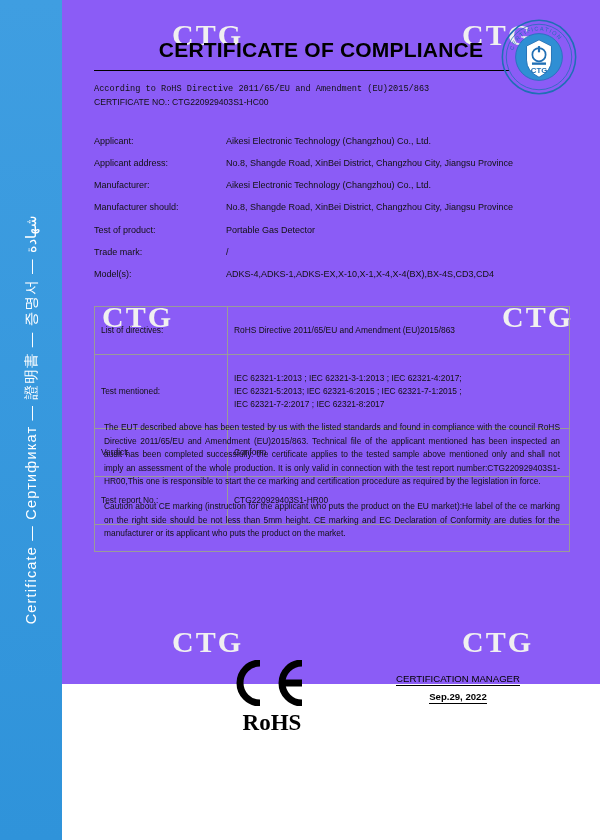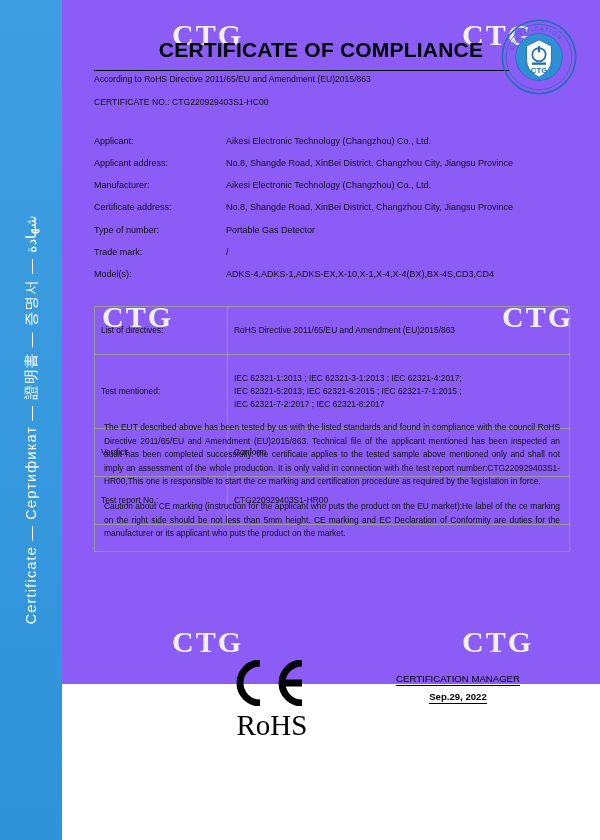--- a/index.html
+++ b/index.html
@@ -91,21 +91,21 @@
     top: 70px;
     border-bottom: 1.6px solid #000;
   }
 
   .subline {
     position: absolute;
     left: 32px;
     font-size: 8.6px;
     color: #111;
   }
-  .subline.l1 { top: 74px; }
+  .subline.l1 { top: 84px; font-family: Liberation Mono, monospace; }
   .subline.l2 { top: 97px; }
 
   
   .infotable {
     position: absolute;
     left: 32px;
     top: 130px;
     width: 476px;
     border-collapse: collapse;
     font-size: 9px;
@@ -159,22 +159,22 @@
   
   .cemark {
     position: absolute;
     left: 150px;
     top: 660px;
     width: 120px;
     text-align: center;
   }
   .rohs-letters {
     font-family: "Liberation Serif", serif;
-    font-size: 29px;
-    font-weight: normal;
+    font-size: 23px;
+    font-weight: bold;
     line-height: 1.1;
     color: #000;
   }
 
   
   .sign {
     position: absolute;
     right: 52px;
     top: 668px;
     text-align: center;
@@ -244,25 +244,25 @@
       </tr>
       <tr>
         <td class="k">Applicant address:</td>
         <td class="v">No.8, Shangde Road, XinBei District, Changzhou City, Jiangsu Province</td>
       </tr>
       <tr>
         <td class="k">Manufacturer:</td>
         <td class="v">Aikesi Electronic Technology (Changzhou) Co., Ltd.</td>
       </tr>
       <tr>
-        <td class="k">Certificate address:</td>
+        <td class="k">Manufacturer should:</td>
         <td class="v">No.8, Shangde Road, XinBei District, Changzhou City, Jiangsu Province</td>
       </tr>
       <tr>
-        <td class="k">Type of number:</td>
+        <td class="k">Test of product:</td>
         <td class="v">Portable Gas Detector</td>
       </tr>
       <tr>
         <td class="k">Trade mark:</td>
         <td class="v">/</td>
       </tr>
       <tr>
         <td class="k">Model(s):</td>
         <td class="v">ADKS-4,ADKS-1,ADKS-EX,X-10,X-1,X-4,X-4(BX),BX-4S,CD3,CD4</td>
       </tr>

